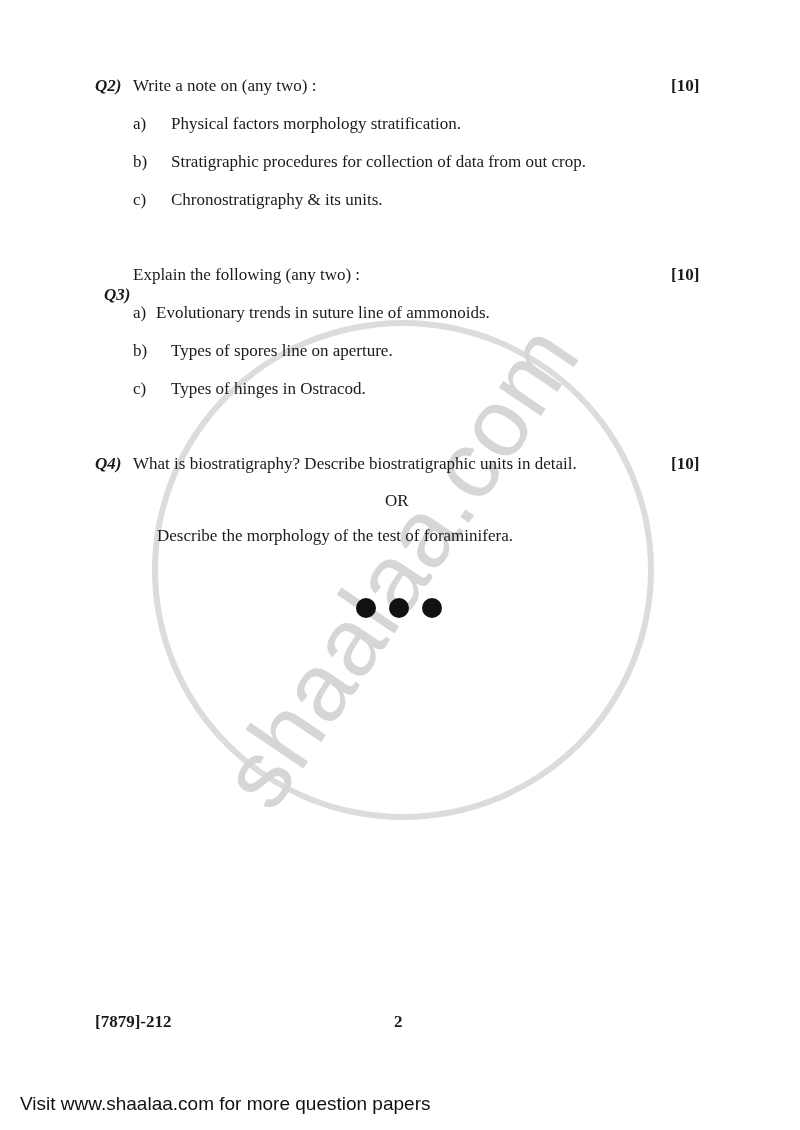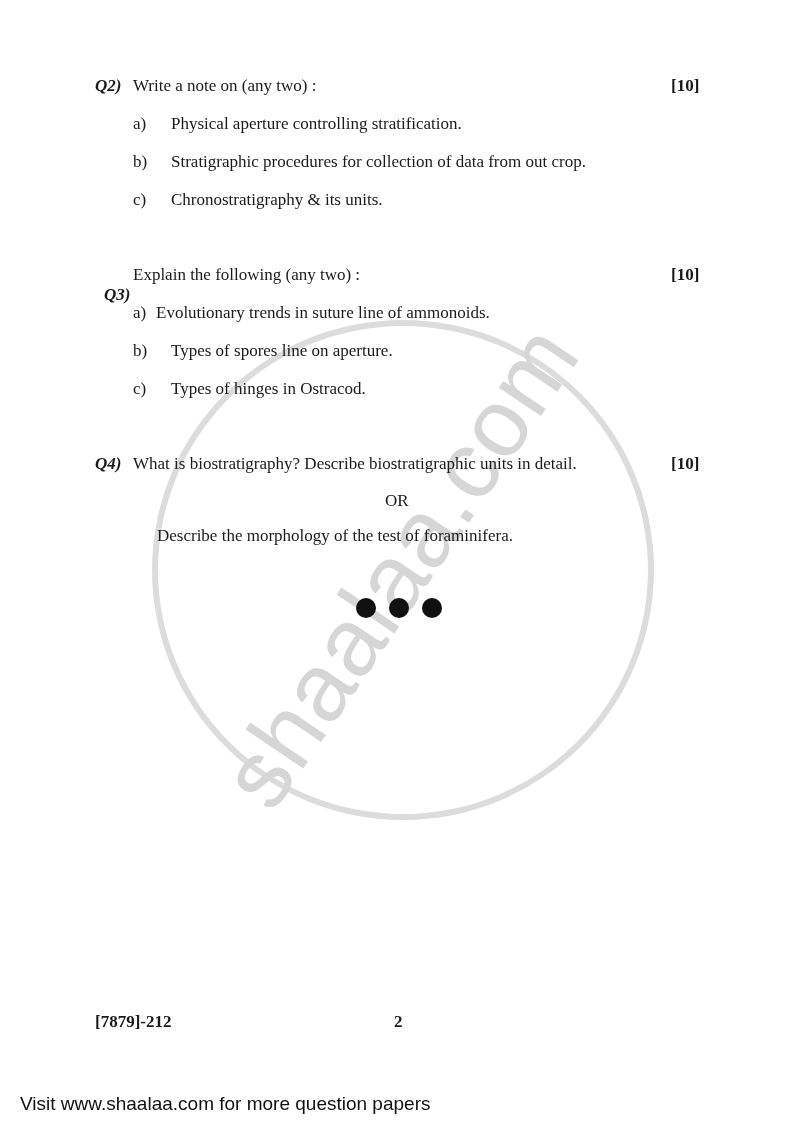--- a/index.html
+++ b/index.html
@@ -35,21 +35,21 @@
 
 <div class="watermark-circle"></div>
 <div class="watermark-text">shaalaa.com</div>
 
 <div>
   <span class="abs qnum" style="left:95px; top:76px;">Q2)</span>
   <span class="abs" style="left:133px; top:76px;">Write a note on (any two) :</span>
   <span class="abs marks" style="left:671px; top:76px;">[10]</span>
 
   <span class="abs" style="left:133px; top:114px;">a)</span>
-  <span class="abs" style="left:171px; top:114px;">Physical aperture controlling stratification.</span>
+  <span class="abs" style="left:171px; top:114px;">Physical factors morphology stratification.</span>
   <span class="abs" style="left:133px; top:152px;">b)</span>
   <span class="abs" style="left:171px; top:152px;">Stratigraphic procedures for collection of data from out crop.</span>
   <span class="abs" style="left:133px; top:190px;">c)</span>
   <span class="abs" style="left:171px; top:190px;">Chronostratigraphy &amp; its units.</span>
 </div>
 
 <div>
   <span class="abs qnum" style="left:104px; top:265px;margin-top:20px;">Q3)</span>
   <span class="abs" style="left:133px; top:265px;text-align:right;">Explain the following (any two) :</span>
   <span class="abs marks" style="left:671px; top:265px;">[10]</span>

